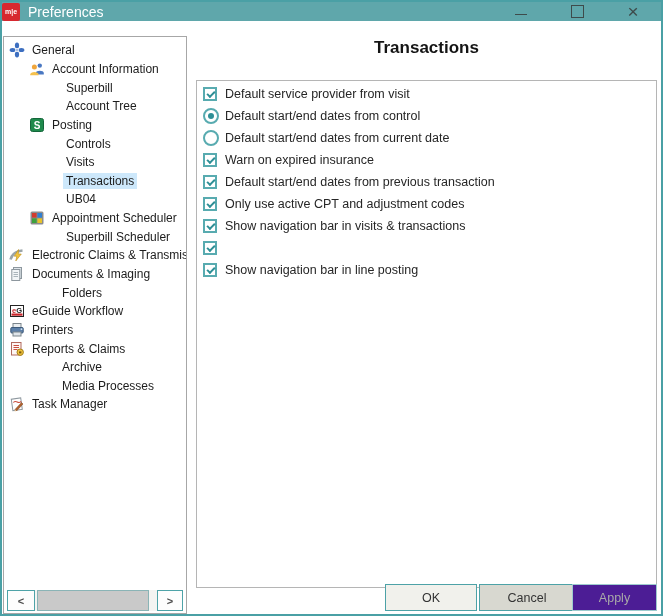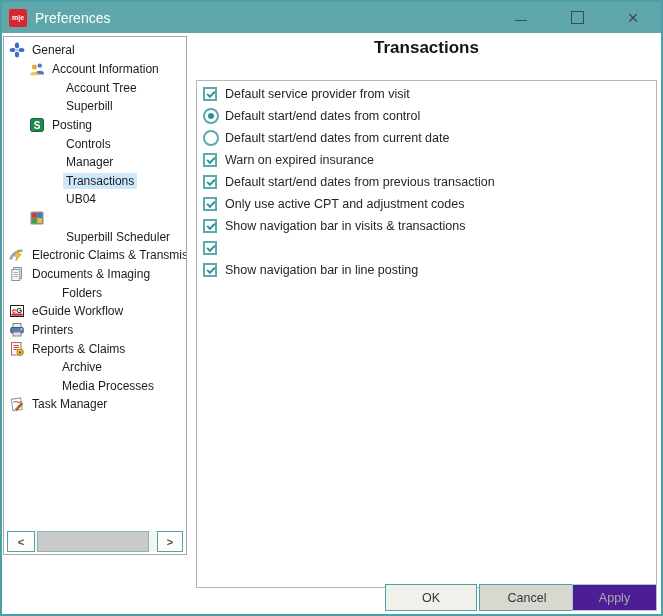--- a/index.html
+++ b/index.html
@@ -2,32 +2,32 @@
 <html><head>
 <meta charset="utf-8">
 <style>
   html,body{margin:0;padding:0;background:#e8e8e8;}
   .window{
     width:663px;height:616px;position:relative;background:#fff;
     border:2px solid #4aa0a5;box-sizing:border-box;overflow:hidden;
     font-family:"Liberation Sans",sans-serif;
   }
   
-  .titlebar{height:31px;background:#5fa7ab;display:flex;align-items:center;padding-left:7px;}
+  .titlebar{height:19px;background:#5fa7ab;display:flex;align-items:center;}
   .logo{width:18px;height:18px;background:#d7282f;border-radius:2px;color:#fff;
         font-size:7px;font-weight:bold;display:flex;align-items:center;justify-content:center;flex:none;}
   .wtitle{color:#fff;font-size:14px;margin-left:8px;}
   .wcontrols{margin-left:auto;display:flex;height:100%;}
   .wbtn{width:56px;height:100%;display:flex;align-items:center;justify-content:center;
         color:#3e4b4b;font-size:15px;cursor:default;}
   .wbtn.close{font-size:19px;}
   .maxbox{width:11px;height:11px;border:1.5px solid #3e4b4b;display:inline-block;}
   .minbar{width:12px;height:0;border-bottom:1.8px solid #3e4b4b;display:inline-block;margin-top:6px;}
   
-  .sidebar{position:absolute;left:1px;top:34px;width:184px;height:519px;
+  .sidebar{position:absolute;left:1px;top:34px;width:184px;height:578px;
            border:1px solid #a7a7a7;background:#fff;box-sizing:border-box;overflow:hidden;}
   .tree{padding-top:4px;}
   .trow{height:18.65px;display:flex;align-items:center;white-space:nowrap;}
   .lvl0{padding-left:5px;}
   .lvl1{padding-left:25px;}
   .lvl2{padding-left:59px;}
   .lvl2b{padding-left:55px;}
   .ticon{width:16px;height:16px;margin-right:4px;flex:none;display:flex;align-items:center;justify-content:center;}
   .ticon svg{display:block;}
   .tlabel{font-size:12px;color:#1c1c1c;padding:1px 3px;}
@@ -109,63 +109,64 @@
               <circle cx="10.8" cy="4.6" r="2.2" fill="#4a78c2"></circle>
               <path d="M6.8 12c0-3 8-3 8 0v1.4h-8z" fill="#4a78c2"></path>
               <circle cx="5.4" cy="6" r="2.5" fill="#f0a63c"></circle>
               <path d="M1.2 13.6c0-3.4 8.4-3.4 8.4 0v.6H1.2z" fill="#f5c14e"></path>
             </svg>
         </span>
         <span class="tlabel">Account Information</span>
       </div>
 
       <div class="trow lvl2">
+        <span class="tlabel">Superbill</span>
+      </div>
+
+      <div class="trow lvl2">
         <span class="tlabel">Account Tree</span>
-      </div>
-
-      <div class="trow lvl2">
-        <span class="tlabel">Superbill</span>
       </div>
 
       <div class="trow lvl1">
         <span class="ticon">
           <svg width="16" height="16" viewBox="0 0 16 16">
               <rect x="1.5" y="1.5" width="13" height="13" rx="2" fill="#1f8a4c" stroke="#14663a"></rect>
               <text x="8" y="12" text-anchor="middle" font-size="10" font-weight="bold" fill="#fff" font-family="Liberation Sans, sans-serif">S</text>
             </svg>
         </span>
         <span class="tlabel">Posting</span>
       </div>
 
       <div class="trow lvl2">
         <span class="tlabel">Controls</span>
       </div>
 
       <div class="trow lvl2">
-        <span class="tlabel">Manager</span>
+        <span class="tlabel">Visits</span>
       </div>
 
       <div class="trow lvl2">
         <span class="tlabel sel">Transactions</span>
       </div>
 
       <div class="trow lvl2">
         <span class="tlabel">UB04</span>
       </div>
 
       <div class="trow lvl1">
         <span class="ticon">
           <svg width="16" height="16" viewBox="0 0 16 16">
               <rect x="1.5" y="1.5" width="13" height="13" rx="1.5" fill="#8c8c8c"></rect>
               <rect x="3" y="3" width="4.6" height="4.6" fill="#d23b2f"></rect>
               <rect x="8.4" y="3" width="4.6" height="4.6" fill="#2f7fd2"></rect>
               <rect x="3" y="8.4" width="4.6" height="4.6" fill="#3da23d"></rect>
               <rect x="8.4" y="8.4" width="4.6" height="4.6" fill="#e8c32a"></rect>
             </svg>
         </span>
+        <span class="tlabel">Appointment Scheduler</span>
       </div>
 
       <div class="trow lvl2">
         <span class="tlabel">Superbill Scheduler</span>
       </div>
 
       <div class="trow lvl0">
         <span class="ticon">
           <svg width="16" height="16" viewBox="0 0 16 16">
               <path d="M1.5 12.5 Q3.5 4.5 13.5 3.5" stroke="#9aa4a8" stroke-width="2.6" fill="none"></path>

